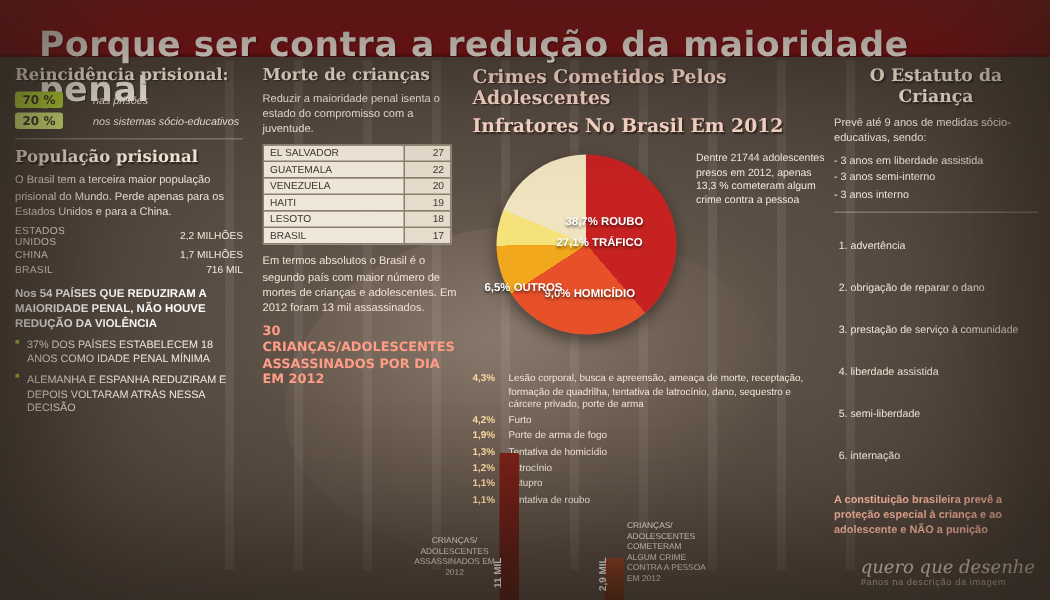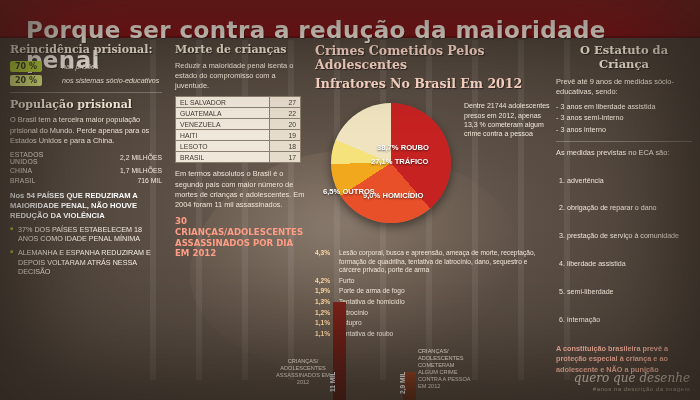--- a/index.html
+++ b/index.html
@@ -130,21 +130,21 @@
     position:absolute;bottom:3px;font-size:6.6px;font-weight:bold;color:#fff;
     transform:rotate(-90deg);transform-origin:left bottom;white-space:nowrap;
   }
 
   .stat-red{
     font-size:8.6px;font-weight:bold;color:#ff9d86;line-height:1.25;margin-top:6px;
     font-family:"DejaVu Sans",sans-serif;
   }
 
   .brand{
-    position:absolute;right:10px;bottom:8px;text-align:right;
+    position:absolute;right:10px;bottom:8px;text-align:left;
   }
   .brand .name{font-size:12px;color:#e8dccb;font-family:"DejaVu Serif",serif;font-style:italic;}
   .brand .tag{font-size:6.2px;color:#c9bba7;letter-spacing:.4px;}
 </style>
 </head>
 <body>
 
 <div id="infographic">
   <div class="bg-bars"></div>
   <div class="bg-blob"></div>
@@ -221,21 +221,21 @@
         <td>LESOTO</td>
         <td class="num">18</td>
       </tr>
       <tr>
         <td>BRASIL</td>
         <td class="num">17</td>
       </tr>
     </tbody>
       </table>
 
-    <p class="txt">Em termos absolutos o Brasil é o segundo país com maior número de mortes de crianças e adolescentes. Em 2004 foram 11 mil assassinados.</p>
+    <p class="txt">Em termos absolutos o Brasil é o segundo país com maior número de mortes de crianças e adolescentes. Em 2012 foram 13 mil assassinados.</p>
     <div class="stat-red">30 CRIANÇAS/ADOLESCENTES ASSASSINADOS POR DIA EM 2012</div>
   </div>
 
   <div class="col c3">
     <div class="sec-title big red">Crimes Cometidos Pelos Adolescentes</div>
     <div class="sec-title big red">Infratores No Brasil Em 2012</div>
 
     <div class="pie-wrap">
       <div class="pie" style="background:conic-gradient(#c62222 0deg 139.3deg,#e8502a 139.3deg 236.9deg,#f2a81d 236.9deg 269.3deg,#f6e27a 269.3deg 292.7deg,#efe3c0 292.7deg 360deg);"></div>
       <div class="pie-lbl" style="left:62px;top:48px;">38,7% ROUBO</div>
@@ -278,21 +278,20 @@
   </div>
 
   <div class="col c4">
     <div class="eca-title">O Estatuto da Criança</div>
     <p class="txt">Prevê até 9 anos de medidas sócio-educativas, sendo:</p>
     <div class="dash">- 3 anos em liberdade assistida</div>
     <div class="dash">- 3 anos semi-interno</div>
     <div class="dash">- 3 anos interno</div>
 
     <div class="divider"></div>
-    <p class="txt">As medidas previstas no ECA são:</p>
     <ol class="ol">
       <li>advertência</li>
       <li>obrigação de reparar o dano</li>
       <li>prestação de serviço à comunidade</li>
       <li>liberdade assistida</li>
       <li>semi-liberdade</li>
       <li>internação</li>
     </ol>
     <div class="closing">A constituição brasileira prevê a proteção especial à criança e ao adolescente e NÃO a punição</div>
   </div>

